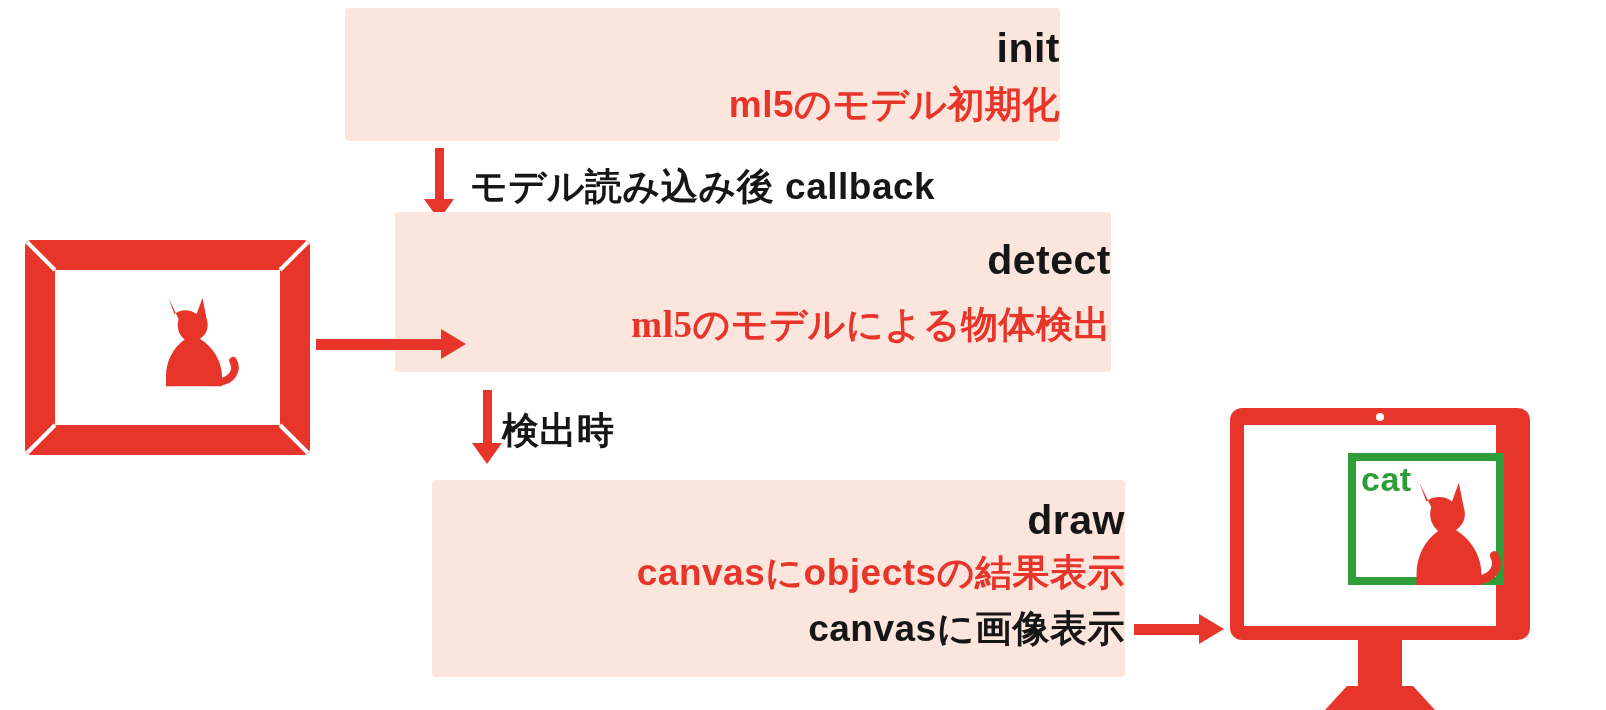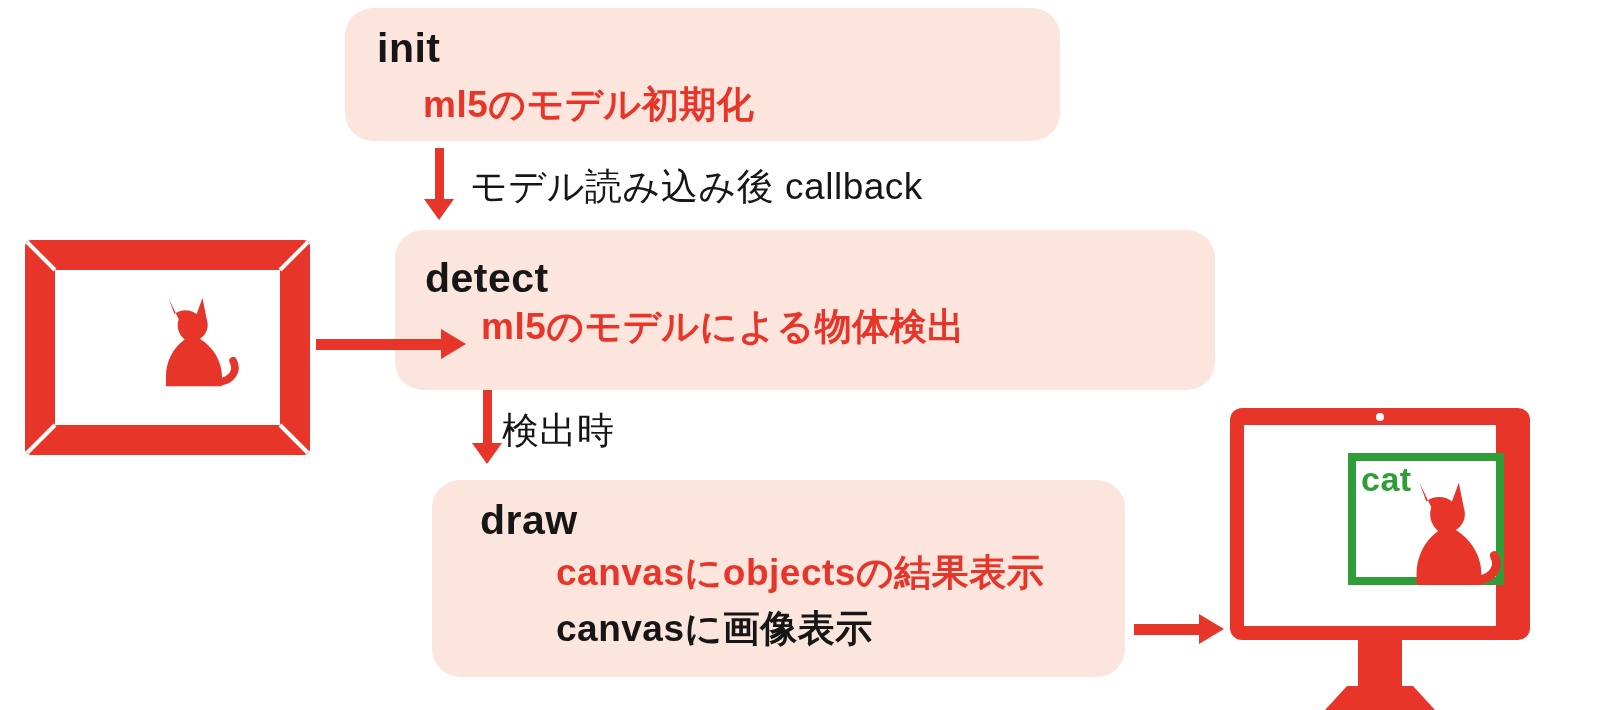--- a/index.html
+++ b/index.html
@@ -13,37 +13,38 @@
   body { font-family:"Liberation Sans","DejaVu Sans",sans-serif; }
   .stage {
     position:relative; width:1606px; height:710px;
     background:#ffffff; overflow:hidden;
   }
 
   
   .flow-box {
     position:absolute;
     background:var(--box-background);
-    border-radius:28px;
+    border-radius:4px;
+    text-align:right;
   }
   .box-title {
     font-size:41px; font-weight:700; color:var(--text-black);
     line-height:1.2; letter-spacing:0.5px;
   }
   .box-line {
     font-size:37px; font-weight:700; color:var(--text-black);
     line-height:1.3; letter-spacing:0.5px;
   }
   .red-text { color:var(--accent-red); }
 
   .init-box { left:345px; top:8px; width:715px; height:133px; padding:16px 0 0 32px; }
   .init-box .box-line { margin:8px 0 0 46px; }
 
-  .detect-box { left:395px; top:230px; width:820px; height:160px; padding:24px 0 12px 30px; }
-  .detect-box .box-line { margin:0 0 0 56px; }
+  .detect-box { left:395px; top:212px; width:716px; height:160px; padding:24px 0 12px 30px; }
+  .detect-box .box-line { margin:16px 0 0 56px;font-family:Liberation Serif, serif; }
 
   .draw-box { left:432px; top:480px; width:693px; height:197px; padding:16px 0 0 48px; }
   .draw-box .box-line1 { margin:8px 0 0 76px; }
   .draw-box .box-line2 { margin:4px 0 0 76px; }
 
   
   .v-arrow { position:absolute; display:flex; flex-direction:column; align-items:center; }
   .v-shaft { width:9px; flex:1; background:var(--accent-red); }
   .v-head {
     width:0; height:0;
@@ -51,21 +52,21 @@
     border-top:21px solid var(--accent-red);
   }
   .h-arrow { position:absolute; display:flex; align-items:center; }
   .h-shaft { height:11px; flex:1; background:var(--accent-red); }
   .h-head {
     width:0; height:0;
     border-top:15px solid transparent; border-bottom:15px solid transparent;
     border-left:25px solid var(--accent-red);
   }
   .arrow-label {
-    position:absolute; font-size:37px; font-weight:400; color:var(--text-black);
+    position:absolute; font-size:37px; font-weight:700; color:var(--text-black);
     white-space:nowrap; letter-spacing:0.5px;
   }
 
   .callback-arrow { left:424px; top:148px; width:30px; height:72px; }
   .callback-label { left:470px; top:162px; }
   .detect-event-arrow { left:472px; top:390px; width:30px; height:74px; }
   .detect-event-label { left:502px; top:406px; }
   .input-arrow { left:316px; top:329px; width:150px; height:30px; z-index:2; }
   .output-arrow { left:1134px; top:614px; width:90px; height:30px; }
 

